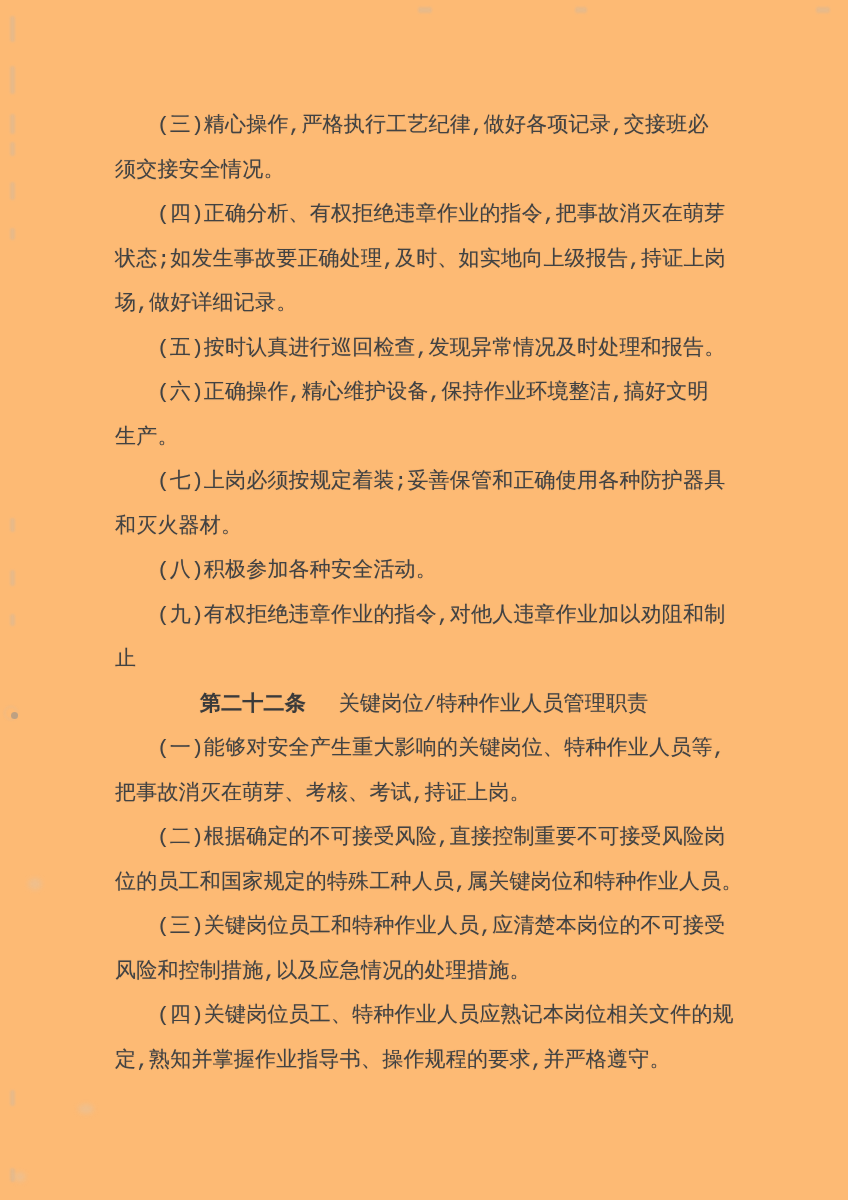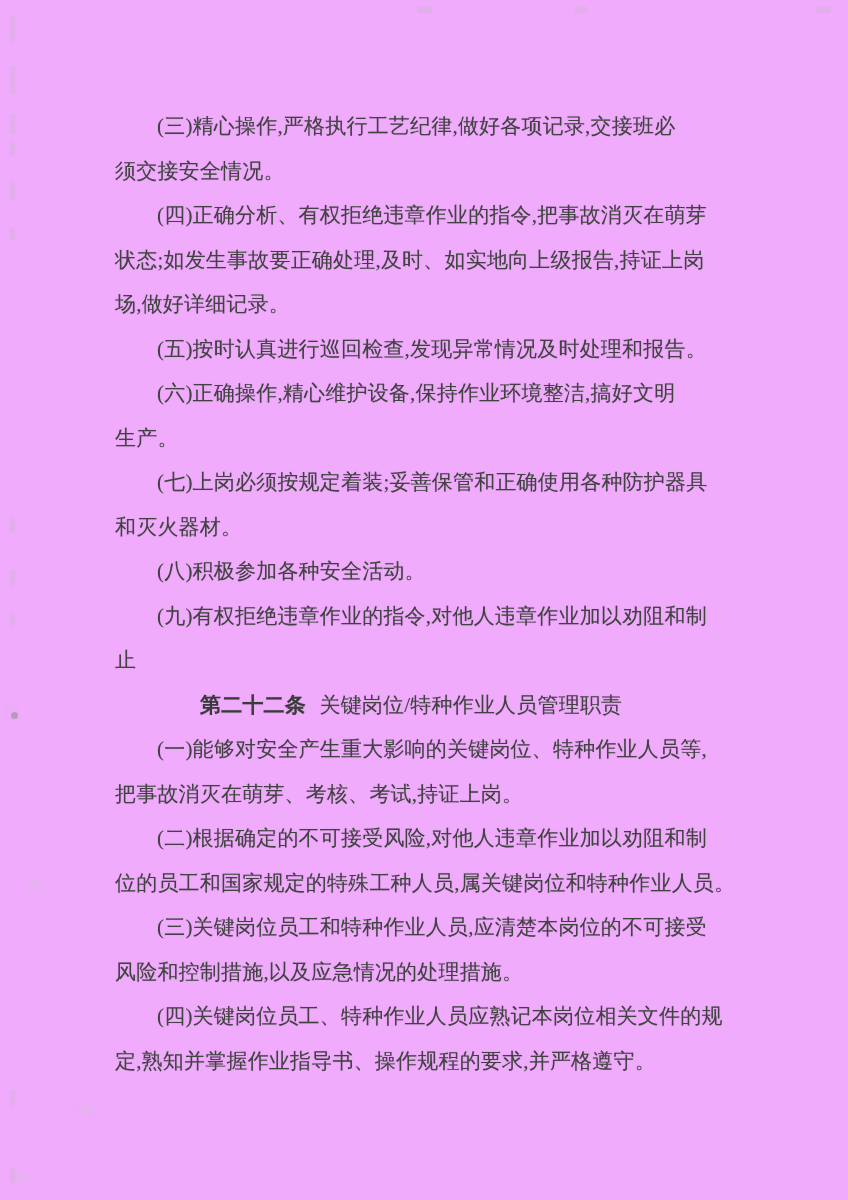--- a/index.html
+++ b/index.html
@@ -4,23 +4,23 @@
 <style>
   html, body {
     margin: 0;
     padding: 0;
     background: #ffffff;
   }
   .page {
     position: relative;
     width: 848px;
     height: 1200px;
-    background: #f0abfc;
+    background: #fdba74;
     overflow: hidden;
-    font-family: Liberation Serif, serif;
+    font-family: Liberation Mono, monospace;
   }
   .text-block {
     position: absolute;
     left: 115px;
     top: 104px;
     width: 636px;
   }
   .line {
     height: 44.5px;
     line-height: 44.5px;
@@ -32,21 +32,21 @@
   }
   .line.indent {
     padding-left: 42px;
   }
   .line .bold-part {
     font-weight: bold;
     color: #3a3a3a;
     margin-left: 43px;
   }
   .line .heading-rest {
-    margin-left: 8px;
+    margin-left: 20px;
   }
   
   .edge-mark {
     position: absolute;
     background: rgba(185,185,185,0.30);
     border-radius: 2px;
     filter: blur(1.2px);
   }
   .edge-mark.v { width: 5px; left: 10px; }
   .edge-mark.h { height: 6px; top: 7px; }
@@ -112,21 +112,21 @@
     <div class="line">和灭火器材。</div>
     <div class="line indent">(八)积极参加各种安全活动。</div>
     <div class="line indent">(九)有权拒绝违章作业的指令,对他人违章作业加以劝阻和制</div>
     <div class="line">止</div>
     <div class="line indent">
       <span class="bold-part">第二十二条</span>
       <span class="heading-rest">关键岗位/特种作业人员管理职责</span>
     </div>
     <div class="line indent">(一)能够对安全产生重大影响的关键岗位、特种作业人员等,</div>
     <div class="line">把事故消灭在萌芽、考核、考试,持证上岗。</div>
-    <div class="line indent">(二)根据确定的不可接受风险,对他人违章作业加以劝阻和制</div>
+    <div class="line indent">(二)根据确定的不可接受风险,直接控制重要不可接受风险岗</div>
     <div class="line">位的员工和国家规定的特殊工种人员,属关键岗位和特种作业人员。</div>
     <div class="line indent">(三)关键岗位员工和特种作业人员,应清楚本岗位的不可接受</div>
     <div class="line">风险和控制措施,以及应急情况的处理措施。</div>
     <div class="line indent">(四)关键岗位员工、特种作业人员应熟记本岗位相关文件的规</div>
     <div class="line">定,熟知并掌握作业指导书、操作规程的要求,并严格遵守。</div>
   </div>
 
 </div>
 
 </body></html>

